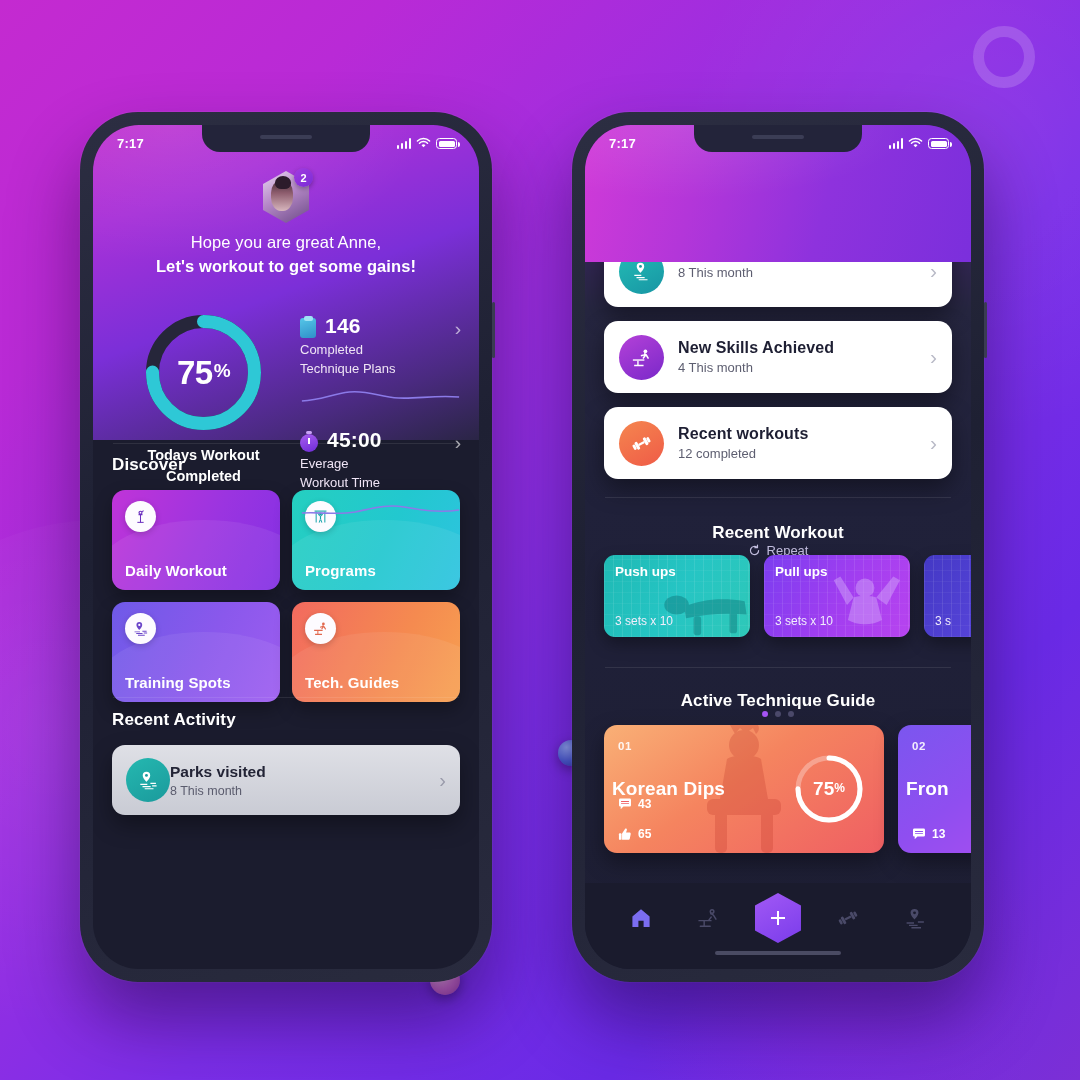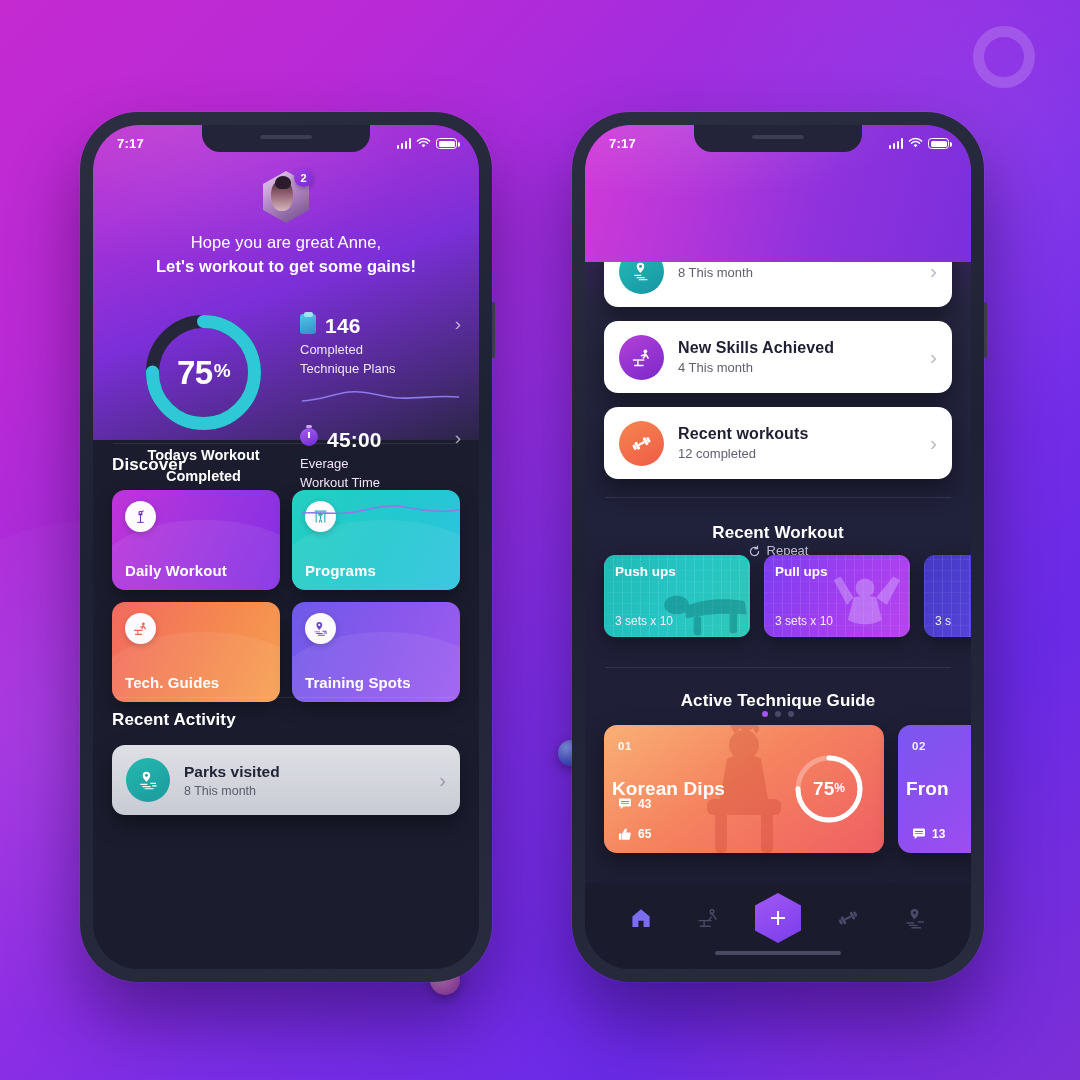--- a/index.html
+++ b/index.html
@@ -91,21 +91,21 @@
   .donut-col { width:185px; display:flex; flex-direction:column; align-items:center; }
   .donut { position:relative; width:125px; height:125px; }
   .donut svg { transform:rotate(-90deg); display:block; }
   .donut .pct { position:absolute; inset:0; display:flex; align-items:center; justify-content:center;
                 color:#fff; font-weight:700; font-size:33px; letter-spacing:-.5px; }
   .donut .pct sup { font-size:19px; font-weight:700; margin-left:1px; position:relative; top:-2px; }
   .donut-label { margin-top:10px; text-align:center; color:#fff; font-size:14.5px; font-weight:600; line-height:1.42; }
 
   .metrics { flex:1; padding-left:4px; padding-top:4px; }
   .metric { position:relative; }
-  .metric-head { display:flex; align-items:flex-start; gap:9px; }
+  .metric-head { display:flex; align-items:flex-end; gap:9px; }
   .m-icon { width:16px; height:20px; border-radius:3px; flex:none; position:relative; }
   .m-icon.clipboard { background:linear-gradient(160deg,#55c7e8,#2f8fc9); }
   .m-icon.clipboard:before { content:""; position:absolute; left:3.5px; top:-2.5px; width:9px; height:5px;
                              border-radius:2px; background:#9fe3f5; }
   .m-icon.timer { width:18px; height:18px; border-radius:50%; background:linear-gradient(160deg,#a95ff0,#6d2ad6); }
   .m-icon.timer:before{ content:""; position:absolute; left:8px; top:4px; width:1.6px; height:6px; background:#fff; }
   .m-icon.timer:after{ content:""; position:absolute; left:6px; top:-2.5px; width:6px; height:3px;
                        border-radius:2px; background:#c9a4f7; }
   .m-val { color:#fff; font-size:21px; font-weight:700; letter-spacing:.2px; }
   .chev { margin-left:auto; color:rgba(255,255,255,.62); font-size:19px; font-weight:300; line-height:1; }
@@ -130,21 +130,21 @@
   .tile-label { color:#fff; font-size:15px; font-weight:700; position:relative; z-index:2; letter-spacing:.1px; }
   .t-purple { background:linear-gradient(115deg,#c034d8 0%, #9b34e0 55%, #8330e4 100%); }
   .t-teal   { background:linear-gradient(115deg,#25cfc0 0%, #22c8cf 55%, #2ec3e0 100%); }
   .t-orange { background:linear-gradient(115deg,#f2705f 0%, #f5894f 55%, #f7a martyr 100%);
               background:linear-gradient(115deg,#f26a5f 0%, #f58a50 60%, #f7a051 100%); }
   .t-violet { background:linear-gradient(115deg,#6f5ae8 0%, #8a58ec 55%, #9d5df0 100%); }
 
   .recent-act { position:absolute; left:0; right:0; top:585px; padding:0 19px; }
   .act-card { margin-top:15px; height:70px; border-radius:13px; padding:0 14px;
               background:linear-gradient(180deg,#dfe0e6 0%,#c9cbd4 100%);
-              display:flex; align-items:center; gap:14px; box-shadow:0 10px 22px rgba(0,0,0,.35); }
+              display:flex; align-items:center; box-shadow:0 10px 22px rgba(0,0,0,.35); }
   .act-ico { width:44px; height:44px; border-radius:50%; flex:none;
              background:linear-gradient(150deg,#25b8b0,#1a9a9c); display:flex; align-items:center; justify-content:center; }
   .act-txt .t { color:#232436; font-size:15.5px; font-weight:700; }
   .act-txt .s { color:#5b5c6e; font-size:12.5px; margin-top:3px; }
   .act-chev { margin-left:auto; color:#9a9bab; font-size:20px; font-weight:300; }
 
   
   .r-header { position:absolute; left:0; right:0; top:0; height:137px; z-index:12;
               background:linear-gradient(105deg,#d13ad8 0%, #b336d9 30%, #8e32dd 62%, #7b2fdc 100%); }
   .r-header:after{ content:""; position:absolute; inset:0;
@@ -165,21 +165,21 @@
            display:flex; align-items:center; gap:14px; padding:0 15px; box-shadow:0 10px 24px rgba(0,0,0,.4); }
   .wcard .ico { width:45px; height:45px; border-radius:50%; flex:none; display:flex; align-items:center; justify-content:center; }
   .ico-teal   { background:linear-gradient(150deg,#24bdb5,#1795a4); }
   .ico-purple { background:linear-gradient(150deg,#b441d8,#7a28c9); }
   .ico-orange { background:linear-gradient(150deg,#f5864f,#ef5b47); }
   .wcard .t { color:#1e1f33; font-size:16px; font-weight:700; letter-spacing:.1px; }
   .wcard .s { color:#5d5e70; font-size:13px; margin-top:3px; }
   .wcard .c { margin-left:auto; color:#b9bac7; font-size:21px; font-weight:300; }
 
   .sec-row { position:absolute; left:19px; right:19px; display:flex; align-items:center; justify-content:space-between;flex-direction:column; }
-  .repeat { display:flex; align-items:flex-end; gap:6px; color:#c4bfe0; font-size:13px; }
+  .repeat { display:flex; align-items:center; gap:6px; color:#c4bfe0; font-size:13px; }
 
   .hscroll { position:absolute; left:19px; right:0; display:flex; gap:14px; }
   .wk-card { width:146px; height:82px; border-radius:11px; flex:none; position:relative; overflow:hidden;
              padding:9px 11px; display:flex; flex-direction:column; justify-content:space-between;
              box-shadow:0 7px 16px rgba(0,0,0,.35); }
   .wk-card .nm { color:#fff; font-size:13.5px; font-weight:700; position:relative; z-index:3; }
   .wk-card .st { color:#f2eefc; font-size:12px; position:relative; z-index:3; }
   .wk-teal   { background:linear-gradient(120deg,#1fb9b4 0%, #25c5c4 50%, #2fc8b8 100%); }
   .wk-purple { background:linear-gradient(120deg,#7b3df0 0%, #a23ef0 55%, #b844ef 100%); }
   .wk-blue   { background:linear-gradient(120deg,#4338c4 0%, #5a46dd 60%, #6a54e6 100%); }
@@ -339,41 +339,41 @@
                 <path d="M4.3 4.3h1.2V17H4.3zM14.5 4.3h1.2V17h-1.2z" fill="#17a4ab"></path>
                 <circle cx="10" cy="7" r="1.7" fill="#17a4ab"></circle>
                 <path d="M9.3 9h1.4v4.2H9.3z" fill="#17a4ab"></path>
                 <path d="m7.2 5.6 2.3 3.6-.9.6-2.3-3.6zM12.8 5.6l-2.3 3.6.9.6 2.3-3.6z" fill="#17a4ab"></path>
                 <path d="m9.4 13 -1.6 4 1 .4 1.5-3.6zM10.6 13l1.6 4-1 .4L9.7 13.8z" fill="#17a4ab"></path>
               </svg>
           </span>
           <span class="tile-label">Programs</span>
         </div>
 
+        <div class="tile t-violet">
+          <span class="tile-ico">
+            <svg width="17" height="17" viewBox="0 0 20 20">
+                <path d="M8.6 2.4a3.4 3.4 0 0 1 3.4 3.4c0 2.5-3.4 5.8-3.4 5.8S5.2 8.3 5.2 5.8A3.4 3.4 0 0 1 8.6 2.4Z" fill="#6b46c9"></path>
+                <circle cx="8.6" cy="5.8" r="1.3" fill="#fff"></circle>
+                <path d="M3 13.4h6.4v1.1H3zM5 15.4h7.4v1.1H5zM7 17.4h8v1.1H7zM12.2 12.6h5v1.1h-5zM13.8 14.8h4v1.1h-4z" fill="#6b46c9"></path>
+              </svg>
+          </span>
+          <span class="tile-label">Training Spots</span>
+        </div>
+
         <div class="tile t-orange">
           <span class="tile-ico">
             <svg width="17" height="17" viewBox="0 0 20 20">
                 <circle cx="13.4" cy="4.6" r="1.6" fill="#e2694f"></circle>
                 <path d="M2.5 11.6h10v1.2h-10z" fill="#e2694f"></path>
                 <path d="M12.2 6.1c1.2 0 2 .6 2.6 1.6l1.8 3-1.1.7-1.7-2.8-2 2.6-1-.8 1.4-1.9-2.6.6-.3-1.2 2.9-.7Z" fill="#e2694f"></path>
                 <path d="M6.3 12.8h1.2V17H6.3zM3.6 16.3h8.2v1.2H3.6z" fill="#e2694f"></path>
               </svg>
           </span>
           <span class="tile-label">Tech. Guides</span>
-        </div>
-
-        <div class="tile t-violet">
-          <span class="tile-ico">
-            <svg width="17" height="17" viewBox="0 0 20 20">
-                <path d="M8.6 2.4a3.4 3.4 0 0 1 3.4 3.4c0 2.5-3.4 5.8-3.4 5.8S5.2 8.3 5.2 5.8A3.4 3.4 0 0 1 8.6 2.4Z" fill="#6b46c9"></path>
-                <circle cx="8.6" cy="5.8" r="1.3" fill="#fff"></circle>
-                <path d="M3 13.4h6.4v1.1H3zM5 15.4h7.4v1.1H5zM7 17.4h8v1.1H7zM12.2 12.6h5v1.1h-5zM13.8 14.8h4v1.1h-4z" fill="#6b46c9"></path>
-              </svg>
-          </span>
-          <span class="tile-label">Training Spots</span>
         </div>
       </div>
     </div>
 
     <div class="section-divider" style="top:572px;"></div>
 
     <div class="recent-act">
       <div class="sec-title">Recent Activity</div>
       <div class="act-card">
         <span class="act-ico">

